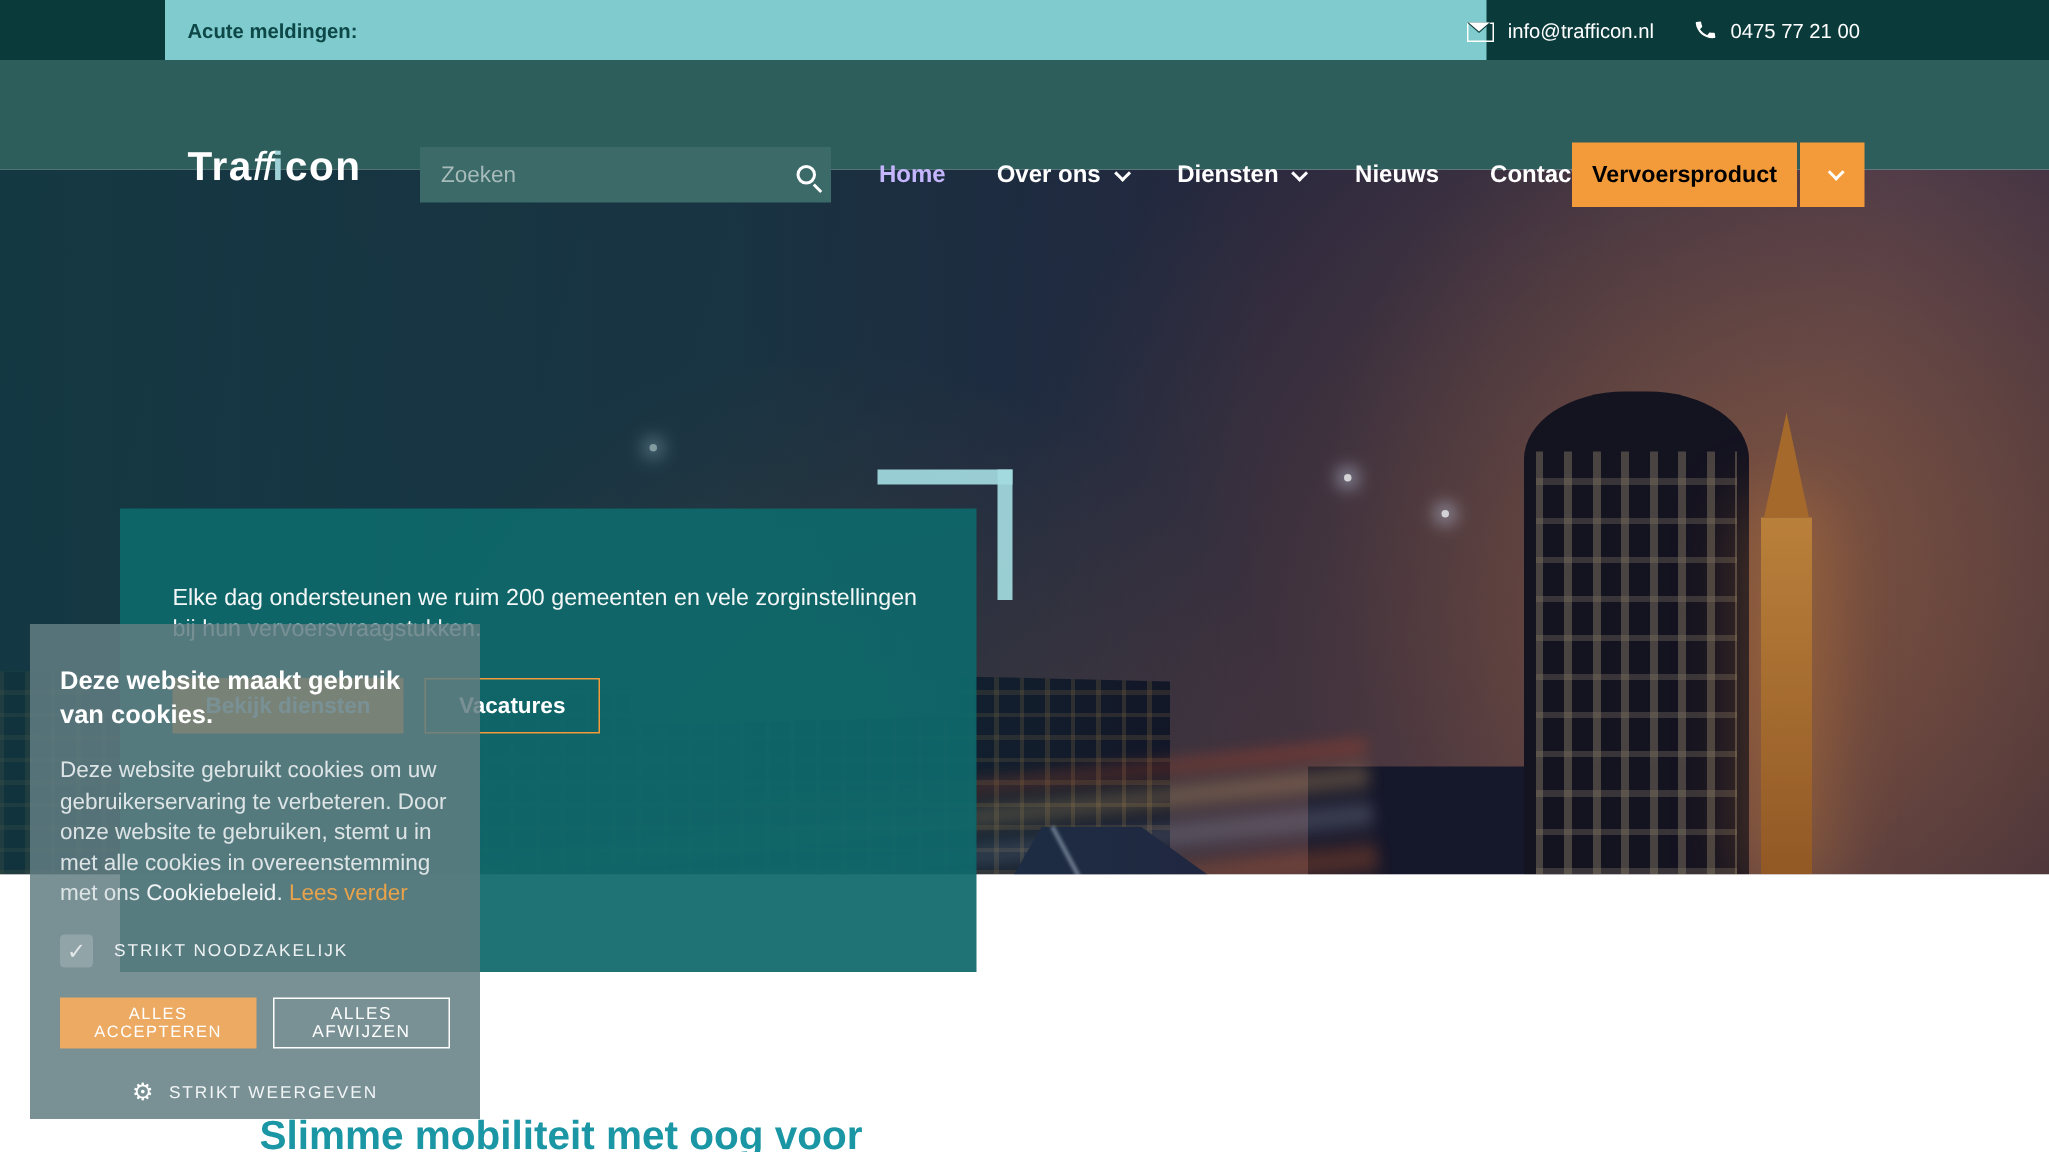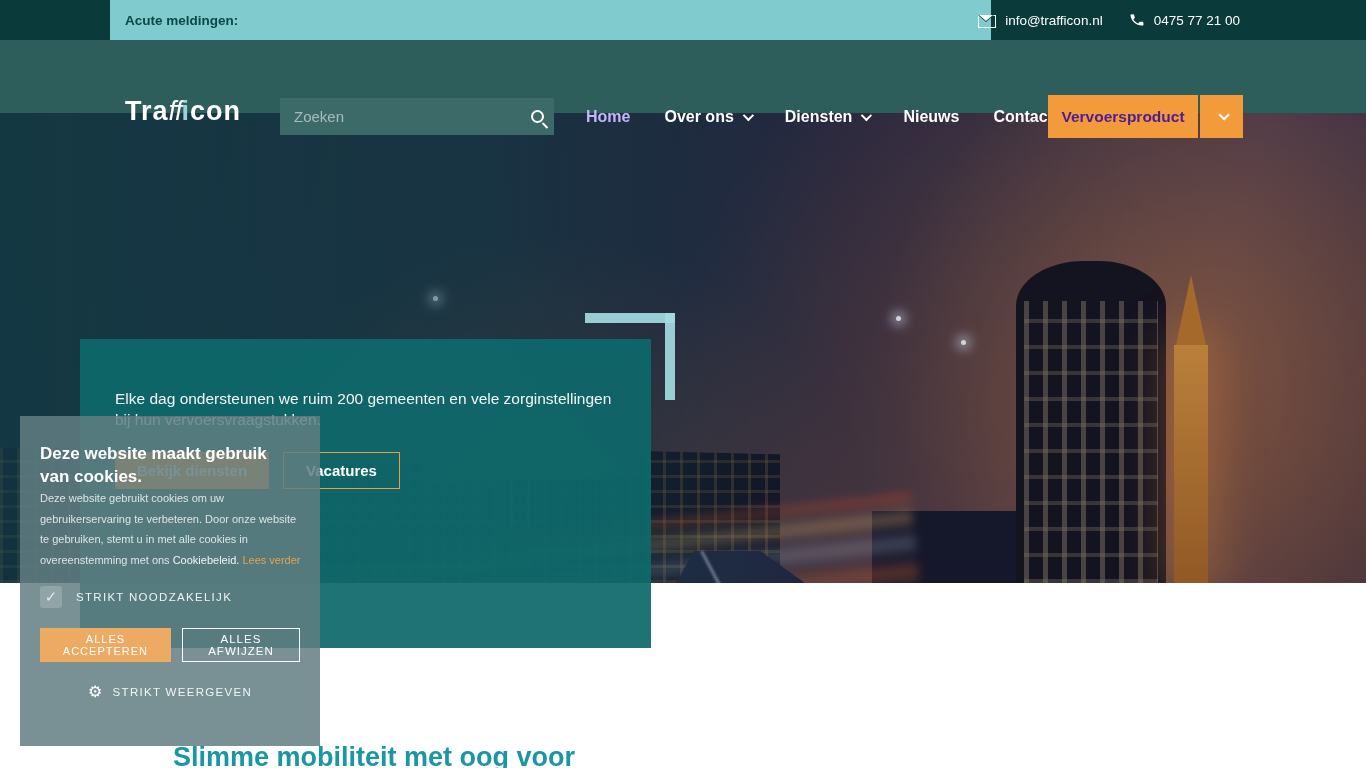--- a/index.html
+++ b/index.html
@@ -39,21 +39,21 @@
   .mag { width:13px; height:13px; border:2px solid #fff; border-radius:50%; position:relative; cursor:pointer; }
   .mag:after { content:""; position:absolute; width:2px; height:7px; background:#fff;
                left:11px; top:10px; transform:rotate(-45deg); }
   .nav { position:absolute; left:586px; top:40px; height:73px; display:flex; align-items:center; gap:34px; }
   .nav-item { color:#fff; font-weight:bold; font-size:16px; display:flex; align-items:center; gap:9px;
               cursor:pointer; white-space:nowrap; }
   .nav-item.active { color:#c4b5fd; }
   .chev { width:8px; height:8px; border-right:2px solid #fff; border-bottom:2px solid #fff;
           transform:rotate(45deg) translateY(-2px); display:inline-block; }
   .cta-group { position:absolute; left:1048px; top:55px; display:flex; gap:2px; }
-  .cta-main { width:150px; height:43px; background:#f39b3b; color:#4c1d95; font-weight:bold; font-size:15.5px;
+  .cta-main { width:150px; height:43px; background:#f39b3b; color:#000000; font-weight:bold; font-size:15.5px;
               border:none; cursor:pointer; font-family:"Liberation Sans", sans-serif; }
   .cta-drop { width:43px; height:43px; background:#f39b3b; border:none; cursor:pointer;
               display:flex; align-items:center; justify-content:center; }
   .cta-drop .chev { transform:rotate(45deg) translateY(-3px); }
 
   
   .hero { position:absolute; left:0; top:113px; width:1366px; height:470px; overflow:hidden; z-index:1;
           background:linear-gradient(105deg,#1f2335 0%,#262a42 45%,#33304b 65%,#463a57 85%,#3a3048 100%); }
   .glow-a { position:absolute; inset:0;
             background:radial-gradient(circle at 85% 72%, rgba(255,140,40,.32), transparent 42%),
@@ -114,21 +114,21 @@
 
   
   .section { position:absolute; left:0; top:583px; width:1366px; height:185px; background:#fff; z-index:2; }
   .section-title { position:absolute; left:173px; top:742px; color:#1b96a4; font-weight:bold; font-size:27px;
                    z-index:2; white-space:nowrap; }
 
   
   .cookie { position:absolute; left:20px; top:416px; width:300px; height:330px;
             background:rgba(97,126,131,.85); z-index:10; padding:26px 20px 0 20px; color:#fff; }
   .cookie-title { font-weight:bold; font-size:17px; line-height:23px; color:#fff; width:250px; }
-  .cookie-body { font-size:11px; line-height:20.5px; color:#dde4e6; width:262px; }
+  .cookie-body { margin-top:16px; font-size:15px; line-height:20.5px; color:#dde4e6; width:262px; }
   .cookie-policy { color:#f0f4f5; }
   .cookie-link { color:#e8a24a; cursor:pointer; text-decoration:none; }
   .cookie-check-row { margin-top:16px; display:flex; align-items:center; gap:14px; }
   .checkbox { width:22px; height:22px; background:rgba(255,255,255,.18); border-radius:3px;
               display:flex; align-items:center; justify-content:center; color:rgba(255,255,255,.75);
               font-size:15px; cursor:pointer; }
   .check-label { font-size:11.5px; letter-spacing:1.3px; color:#eef2f3; }
   .cookie-btn-row { margin-top:20px; display:flex; gap:11px; }
   .btn-accept { height:34px; padding:0 13px; background:#ecaa62; color:#fff; font-size:11px;
                 letter-spacing:1px; border:none; cursor:pointer; font-family:"Liberation Sans", sans-serif; }

